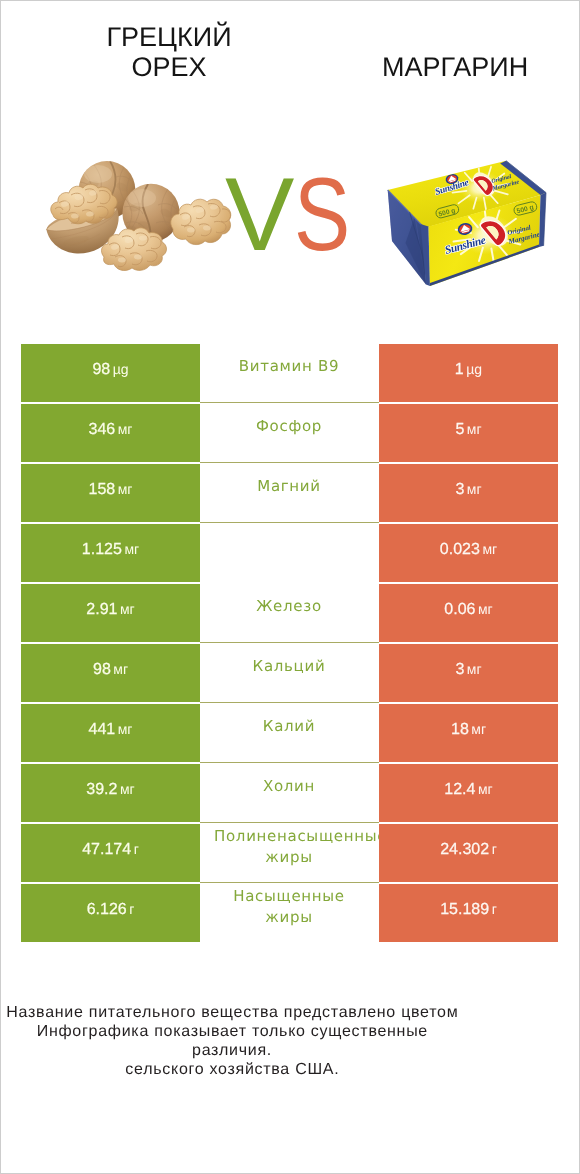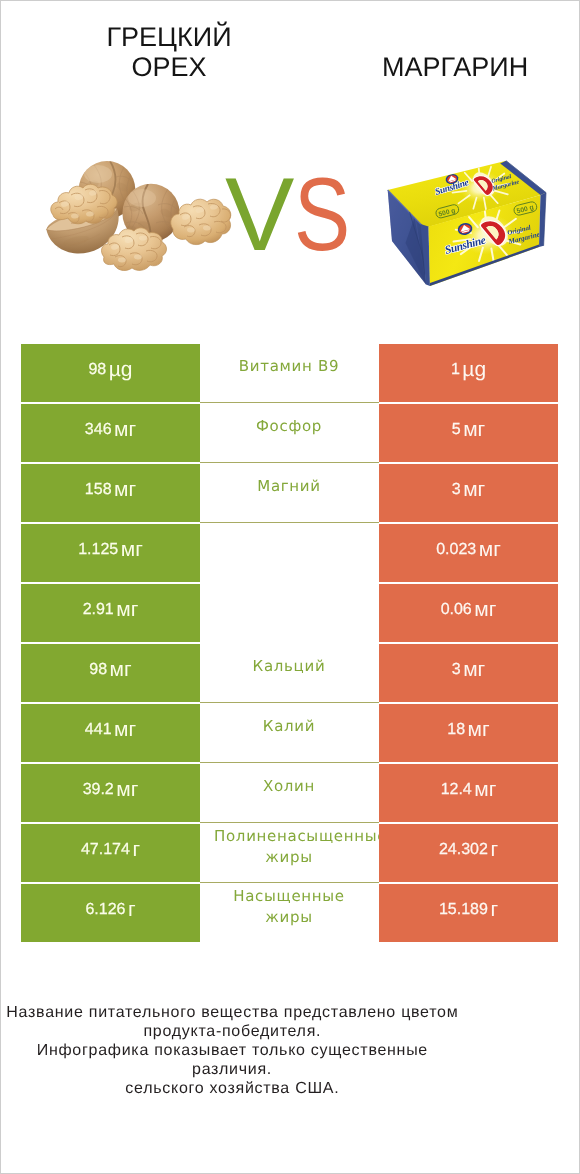--- a/index.html
+++ b/index.html
@@ -22,21 +22,21 @@
 
   
   .table{position:absolute;left:21px;top:344px;width:537px;}
   .row{position:relative;height:60px;}
   .cell{position:absolute;top:0;height:58px;display:flex;align-items:center;justify-content:center;text-align:center;overflow:hidden;line-height:17px;}
   .c-left{left:0;width:179px;background:#82a830;color:#fbfde9;font-weight:400;font-size:16px;padding-bottom:7px;box-sizing:border-box;-webkit-text-stroke:.25px #fbfde9;}
   .c-mid{left:179px;width:179px;height:59px;color:#84a83a;font-size:15px;font-weight:400;border-bottom:1px solid #a8ab63;box-sizing:border-box;font-family:"DejaVu Sans",sans-serif;line-height:21px;letter-spacing:.7px;padding-bottom:13px;}
   .c-mid span.lbl{display:block;width:150px;flex:0 0 auto;margin-right:auto;margin-left:14px;}
   .row:last-child .c-mid{border-bottom:none;}
   .c-right{left:358px;width:179px;background:#e06c4a;color:#fdf7f1;font-weight:400;font-size:16px;padding-bottom:7px;box-sizing:border-box;-webkit-text-stroke:.25px #fdf7f1;}
-  .unit{font-weight:400;margin-left:2.5px;font-size:21px;-webkit-text-stroke:0;}
+  .unit{font-weight:400;margin-left:2.5px;font-size:14px;-webkit-text-stroke:0;}
 
   
   .footer{position:absolute;left:0;top:1004px;width:464px;text-align:center;font-size:16px;line-height:18.93px;color:#231f20;letter-spacing:.72px;text-indent:.72px;}
 </style>
 </head>
 <body>
 
 <div class="page">
   <div class="page-border"></div>
 
@@ -405,20 +405,23 @@
         <div class="cell c-right">
           <span>0.023</span>
           <span class="unit">мг</span>
         </div>
       </div>
       <div class="row">
         <div class="cell c-left">
           <span>2.91</span>
           <span class="unit">мг</span>
         </div>
+        <div class="cell c-mid">
+          <span class="lbl">Железо</span>
+        </div>
         <div class="cell c-right">
           <span>0.06</span>
           <span class="unit">мг</span>
         </div>
       </div>
       <div class="row">
         <div class="cell c-left">
           <span>98</span>
           <span class="unit">мг</span>
         </div>
@@ -479,17 +482,16 @@
         </div>
         <div class="cell c-right">
           <span>15.189</span>
           <span class="unit">г</span>
         </div>
       </div>
     </div>
 
   <div class="footer">
       <div>Название питательного вещества представлено цветом</div>
-      <div>продукта-победителя.</div>
       <div>Инфографика показывает только существенные различия.</div>
       <div>сельского хозяйства США.</div>
     </div>
 </div>
 
 </body></html>

